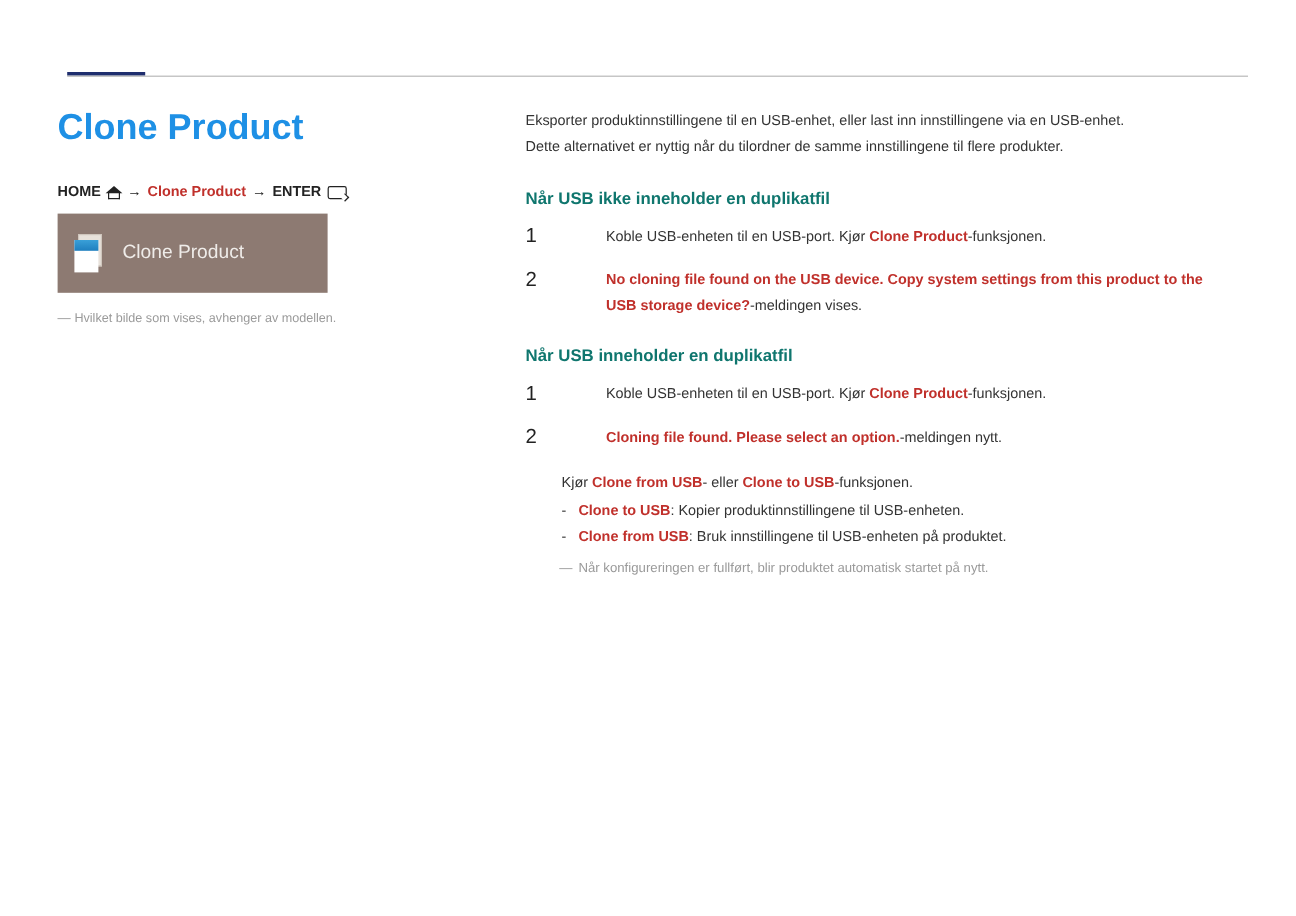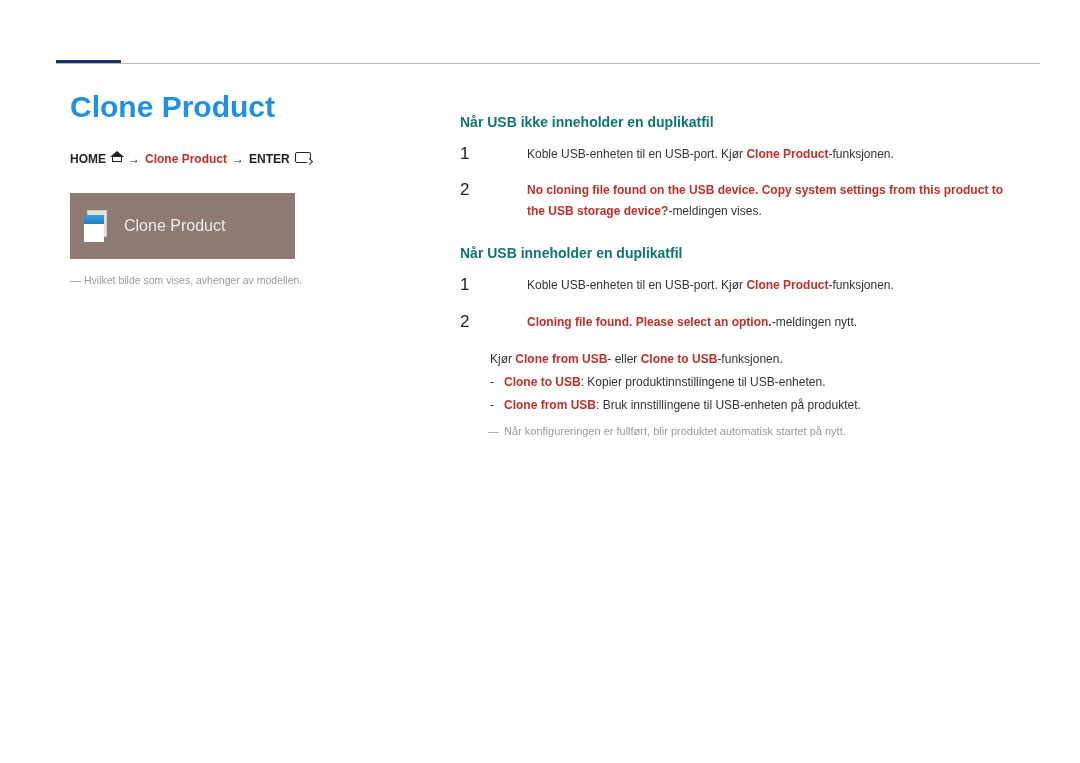--- a/index.html
+++ b/index.html
@@ -23,21 +23,21 @@
   .hr {
     position: absolute;
     left: 56px;
     right: 40px;
     top: 63px;
     height: 1px;
     background: #b8b8b8;
   }
   .page {
     position: absolute;
-    left: 70px;
+    left: 48px;
     right: 60px;
     top: 90px;
     display: flex;
     gap: 50px;
   }
   .left {
     width: 340px;
     flex-shrink: 0;
   }
   .right {
@@ -46,23 +46,23 @@
   h1 {
     font-size: 30px;
     font-weight: bold;
     color: #1e90e5;
     margin-bottom: 28px;
   }
   .breadcrumb {
     font-size: 12px;
     font-weight: bold;
     color: #222;
-    margin-bottom: 27px;
+    margin-bottom: 12px;
     display: flex;
-    align-items: flex-start;
+    align-items: flex-end;
     flex-wrap: wrap;
     gap: 5px;
   }
   .breadcrumb .red { color: #c0302b; font-weight: bold; }
   .home-icon {
     display: inline-block;
     width: 12px;
     height: 10px;
     position: relative;
   }
@@ -256,20 +256,24 @@
         <div class="front"></div>
         <div class="band"></div>
       </div>
       <span class="tile-label">Clone Product</span>
     </div>
 
     <div class="footnote">Hvilket bilde som vises, avhenger av modellen.</div>
   </div>
 
   <div class="right">
+    <div class="intro">
+      <p>Eksporter produktinnstillingene til en USB-enhet, eller last inn innstillingene via en USB-enhet.</p>
+      <p>Dette alternativet er nyttig når du tilordner de samme innstillingene til flere produkter.</p>
+    </div>
 
     <h3>Når USB ikke inneholder en duplikatfil</h3>
 
     <div class="step">
       <div class="num">1</div>
       <div class="body">
         <span>Koble USB-enheten til en USB-port. Kjør </span><span class="red">Clone Product</span><span>-funksjonen.</span>
       </div>
     </div>
 

